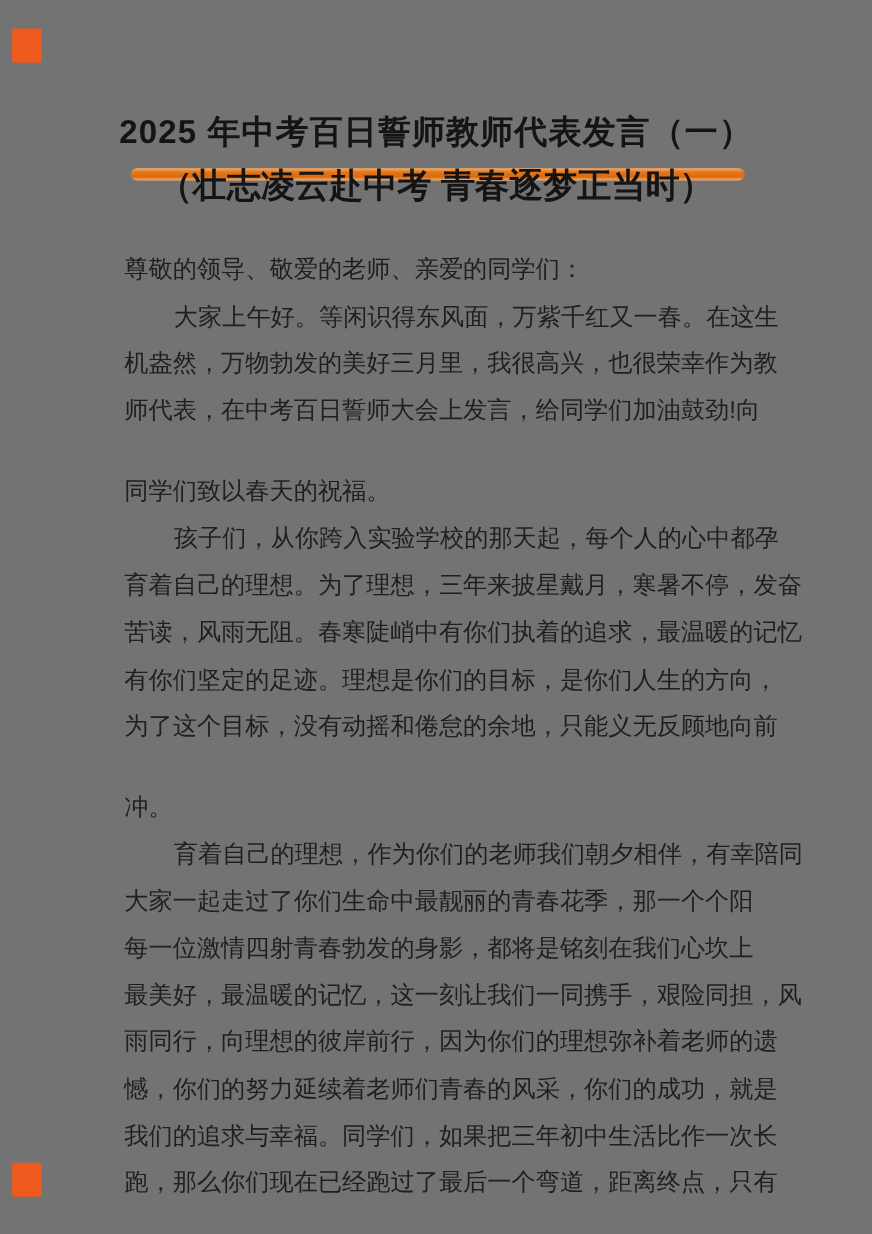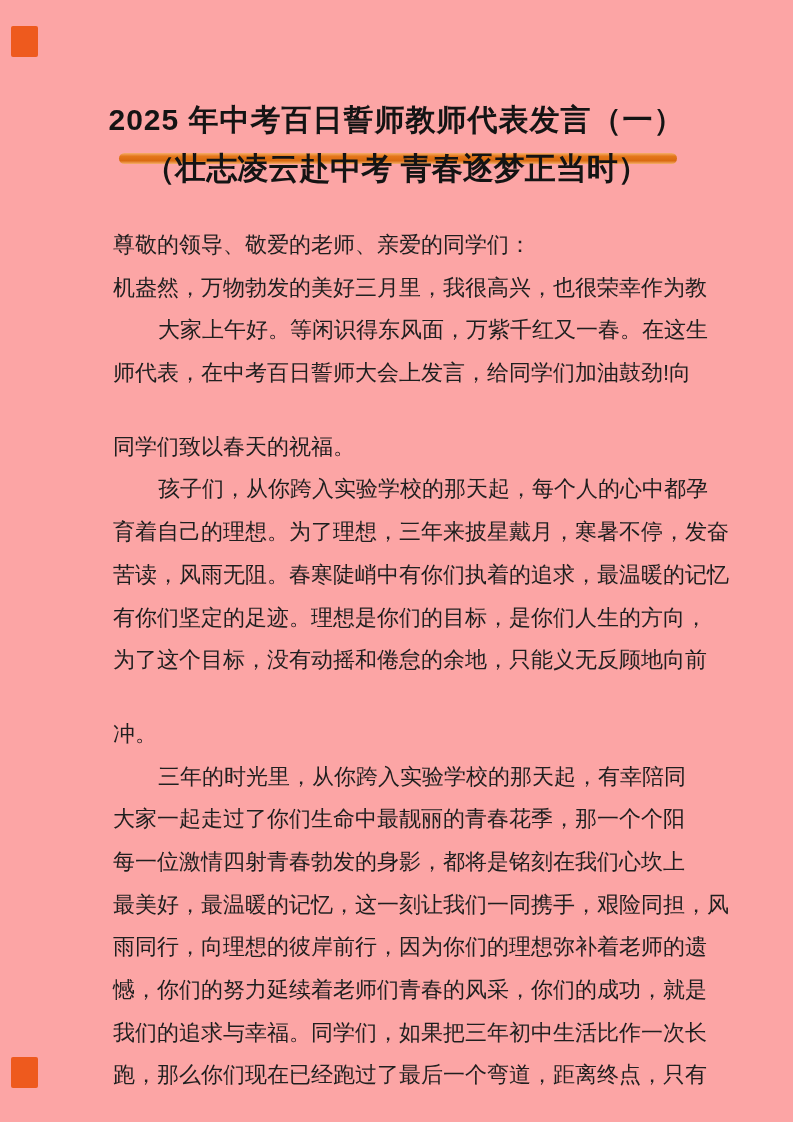--- a/index.html
+++ b/index.html
@@ -11,21 +11,21 @@
     width: 793px;
     height: 1122px;
     position: relative;
     overflow: hidden;
     font-family: "Liberation Sans", sans-serif;
     color: var(--text_black, #1c1c1c);
   }
   .page {
     position: absolute;
     inset: 0;
-    background: #fca5a5;
+    background: #737373;
   }
   .corner-marker {
     position: absolute;
     left: 11px;
     width: 27px;
     height: 31px;
     background: var(--corner_orange, #ee5a1e);
     border-radius: 2px;
   }
   .corner-marker.top { top: 26px; }
@@ -111,31 +111,31 @@
   <div class="doc-title">2025 年中考百日誓师教师代表发言（一）</div>
 
   <div class="subtitle-wrap">
     <div class="subtitle-bar"></div>
     <div class="subtitle-text">（壮志凌云赴中考 青春逐梦正当时）</div>
   </div>
 
   <div class="doc-body">
     <div class="line last">尊敬的领导、敬爱的老师、亲爱的同学们：</div>
 
-  <div class="line">机盎然，万物勃发的美好三月里，我很高兴，也很荣幸作为教</div>
-      <div class="line indent">大家上午好。等闲识得东风面，万紫千红又一春。在这生</div>
+  <div class="line indent">大家上午好。等闲识得东风面，万紫千红又一春。在这生</div>
+      <div class="line">机盎然，万物勃发的美好三月里，我很高兴，也很荣幸作为教</div>
       <div class="line">师代表，在中考百日誓师大会上发言，给同学们加油鼓劲!向</div>
       <div class="line last">同学们致以春天的祝福。</div>
       <div class="line indent">孩子们，从你跨入实验学校的那天起，每个人的心中都孕</div>
       <div class="line">育着自己的理想。为了理想，三年来披星戴月，寒暑不停，发奋</div>
       <div class="line">苦读，风雨无阻。春寒陡峭中有你们执着的追求，最温暖的记忆</div>
       <div class="line">有你们坚定的足迹。理想是你们的目标，是你们人生的方向，</div>
       <div class="line">为了这个目标，没有动摇和倦怠的余地，只能义无反顾地向前</div>
       <div class="line last">冲。</div>
-      <div class="line indent">三年的时光里，从你跨入实验学校的那天起，有幸陪同</div>
+      <div class="line indent">育着自己的理想，作为你们的老师我们朝夕相伴，有幸陪同</div>
       <div class="line">大家一起走过了你们生命中最靓丽的青春花季，那一个个阳</div>
       <div class="line">每一位激情四射青春勃发的身影，都将是铭刻在我们心坎上</div>
       <div class="line">最美好，最温暖的记忆，这一刻让我们一同携手，艰险同担，风</div>
       <div class="line">雨同行，向理想的彼岸前行，因为你们的理想弥补着老师的遗</div>
       <div class="line">憾，你们的努力延续着老师们青春的风采，你们的成功，就是</div>
       <div class="line">我们的追求与幸福。同学们，如果把三年初中生活比作一次长</div>
       <div class="line">跑，那么你们现在已经跑过了最后一个弯道，距离终点，只有</div>
     </div>
 
 </div>

